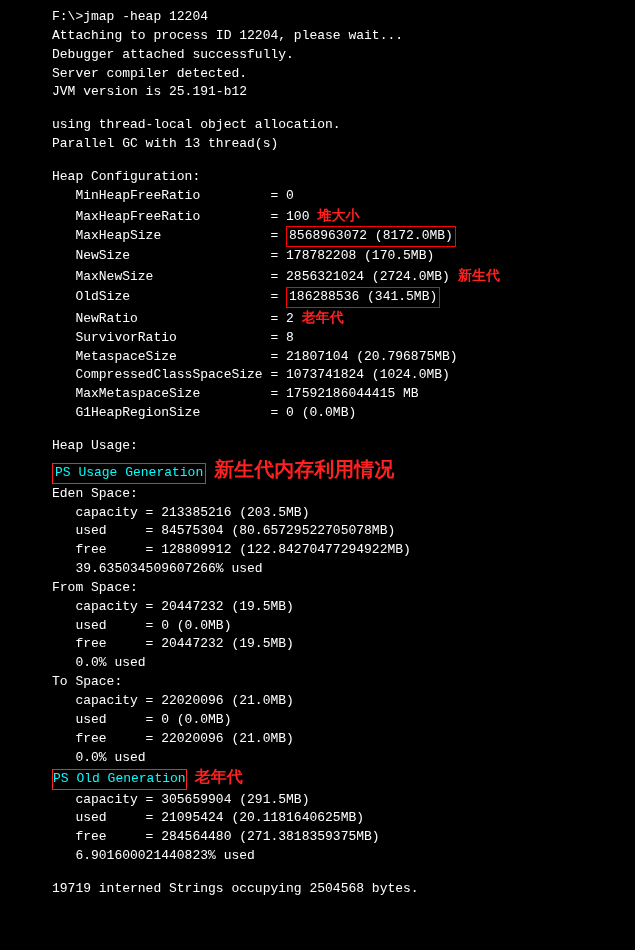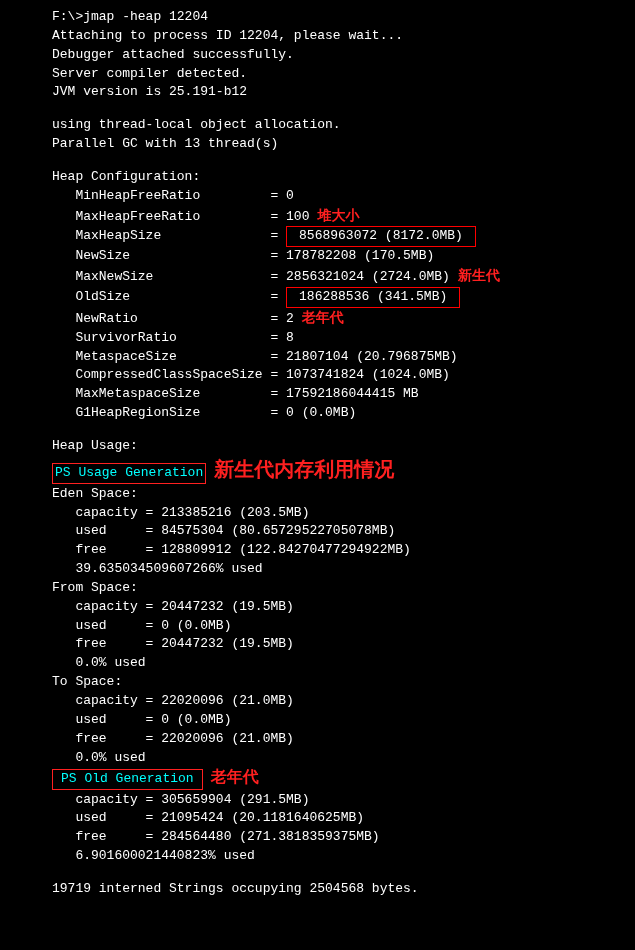--- a/index.html
+++ b/index.html
@@ -14,42 +14,42 @@
       line-height: 1.45;
     }
     .red-annotation {
       color: #ff2020;
       font-size: 14px;
       font-weight: bold;
     }
     .boxed {
       display: inline;
       border: 1px solid #ff0000;
-      padding: 0 12px;
+      padding: 0 2px;
     }
     .line {
       display: flex;
       align-items: baseline;
       white-space: pre;
       margin-left: 42px;
     }
     .annotation-right {
       margin-left: 8px;
       white-space: nowrap;
     }
     .ps-young-box {
       display: inline;
       border: 1px solid #ff2020;
       padding: 0 2px;
       color: #00ffff;
     }
     .ps-old-box {
       display: inline;
       border: 1px solid #ff2020;
-      padding: 0 8px;
+      padding: 0 0;
       color: #00ffff;
     }
   </style>
 </head>
 <body>
 
 <div>
 
   <div class="line">
     <span>F:\&gt;jmap -heap 12204</span>

